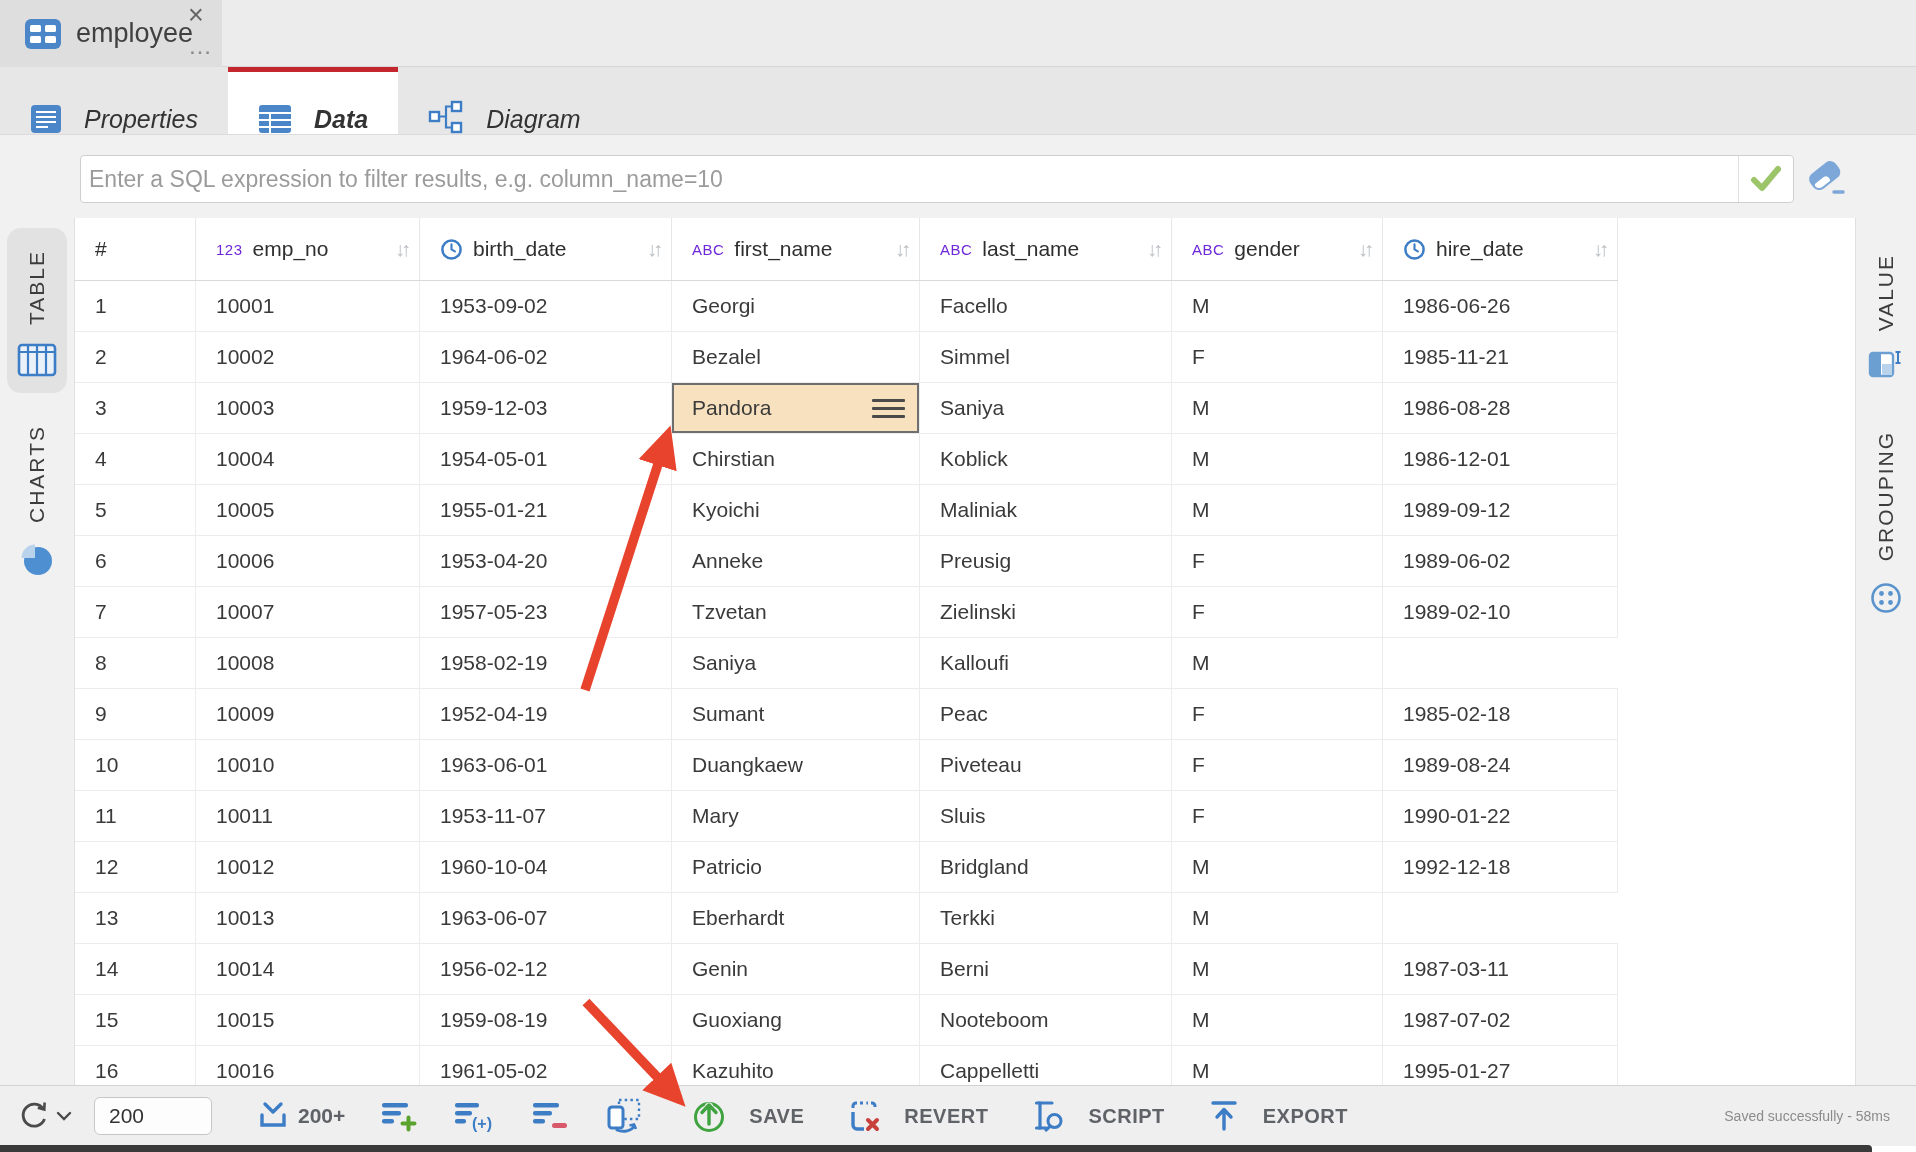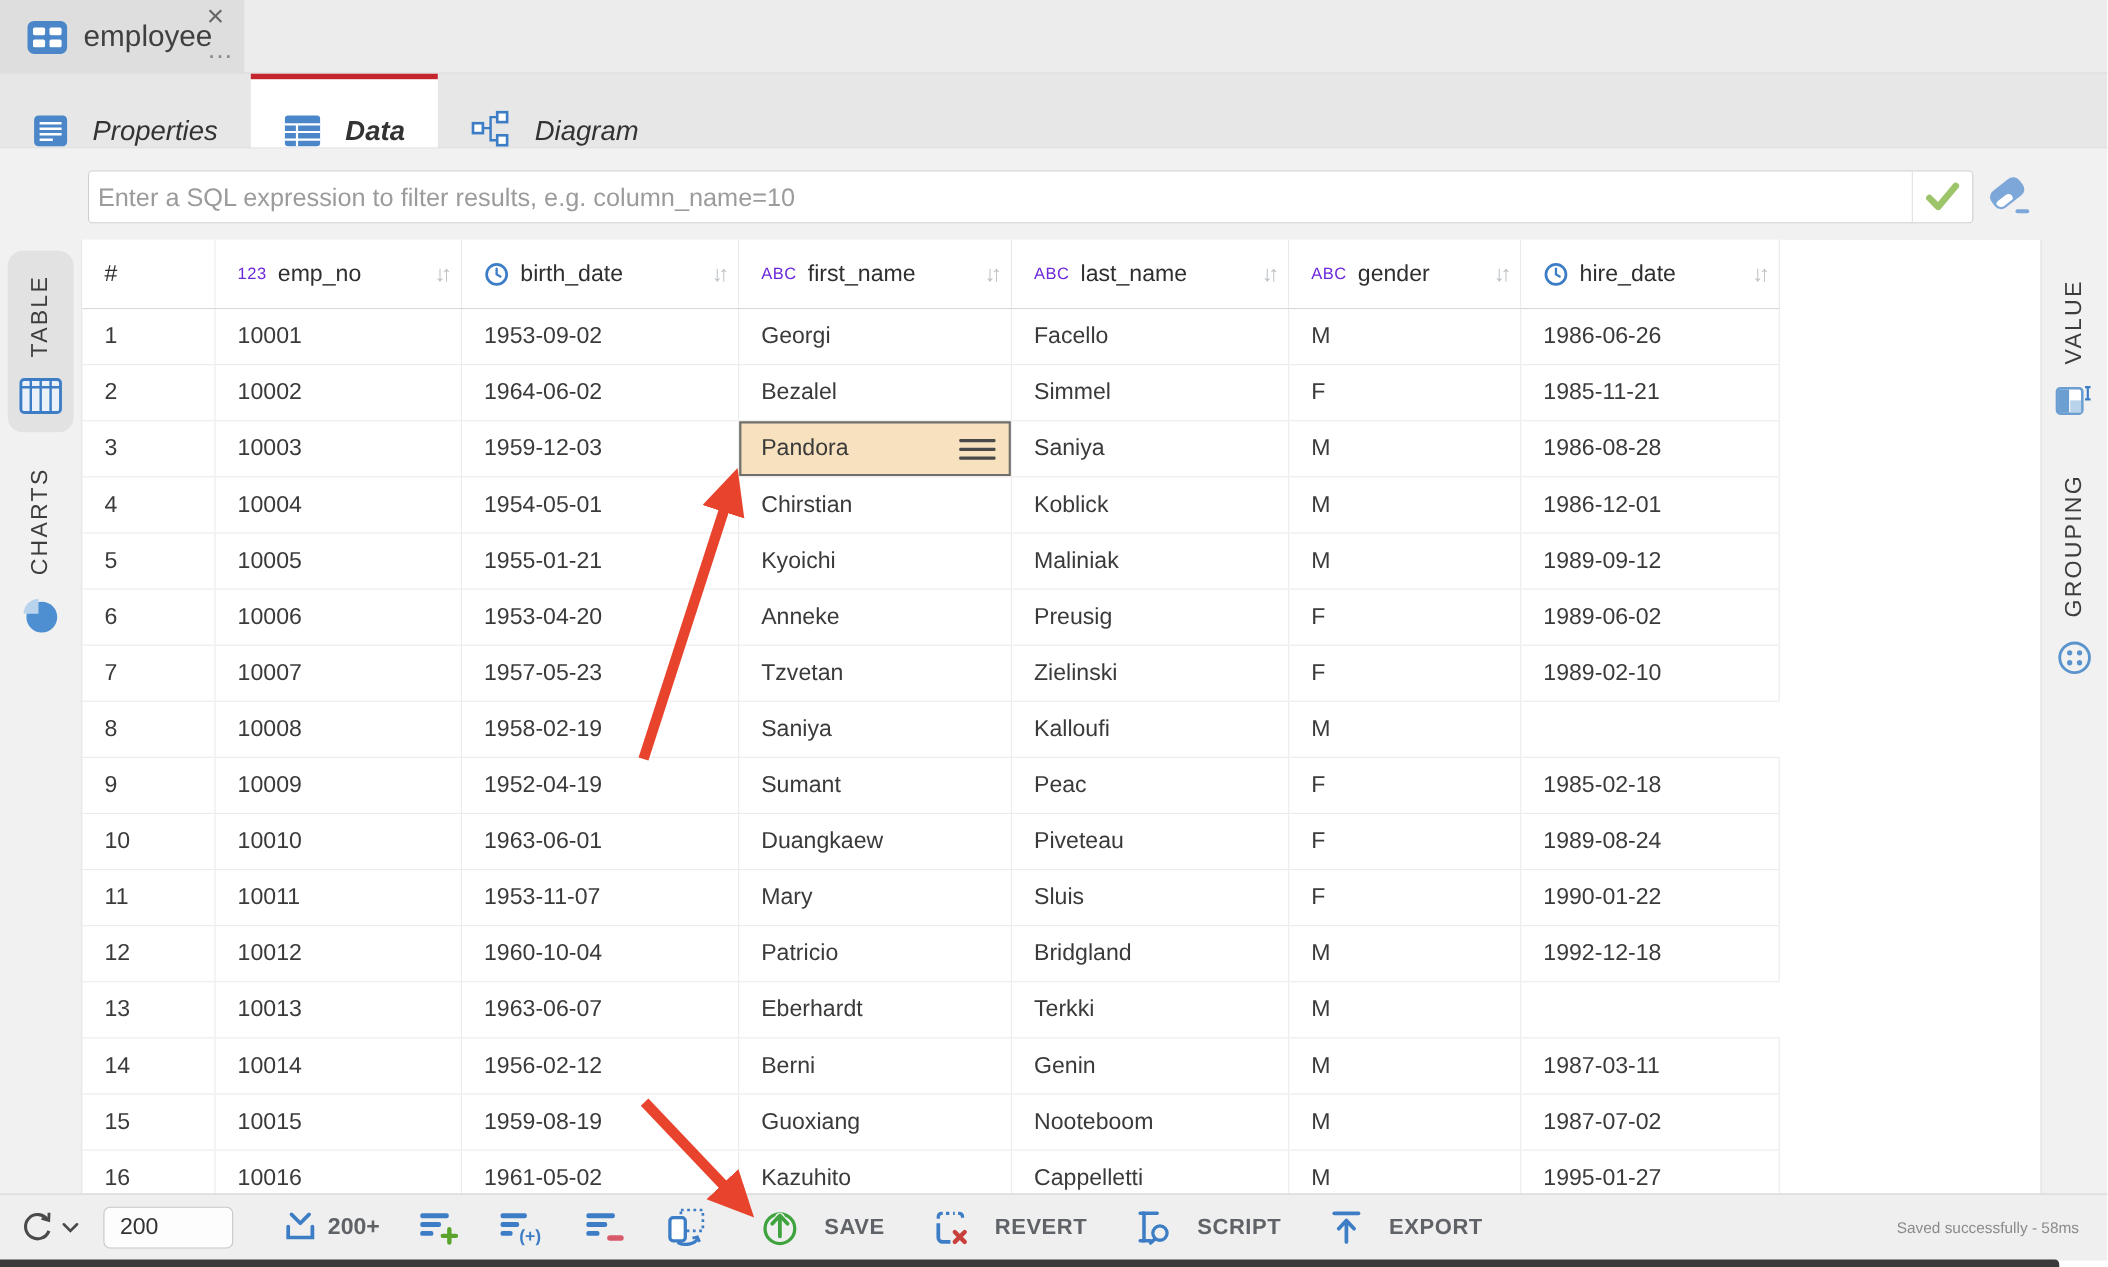--- a/index.html
+++ b/index.html
@@ -542,24 +542,24 @@
           <div class="gcell">
             <span>14</span>
           </div>
           <div class="gcell">
             <span>10014</span>
           </div>
           <div class="gcell">
             <span>1956-02-12</span>
           </div>
           <div class="gcell">
+            <span>Genin</span>
+          </div>
+          <div class="gcell">
             <span>Berni</span>
-          </div>
-          <div class="gcell">
-            <span>Genin</span>
           </div>
           <div class="gcell">
             <span>M</span>
           </div>
           <div class="gcell">
             <span>1987-03-11</span>
           </div>
         </div>
         <div class="grow cols">
           <div class="gcell">

